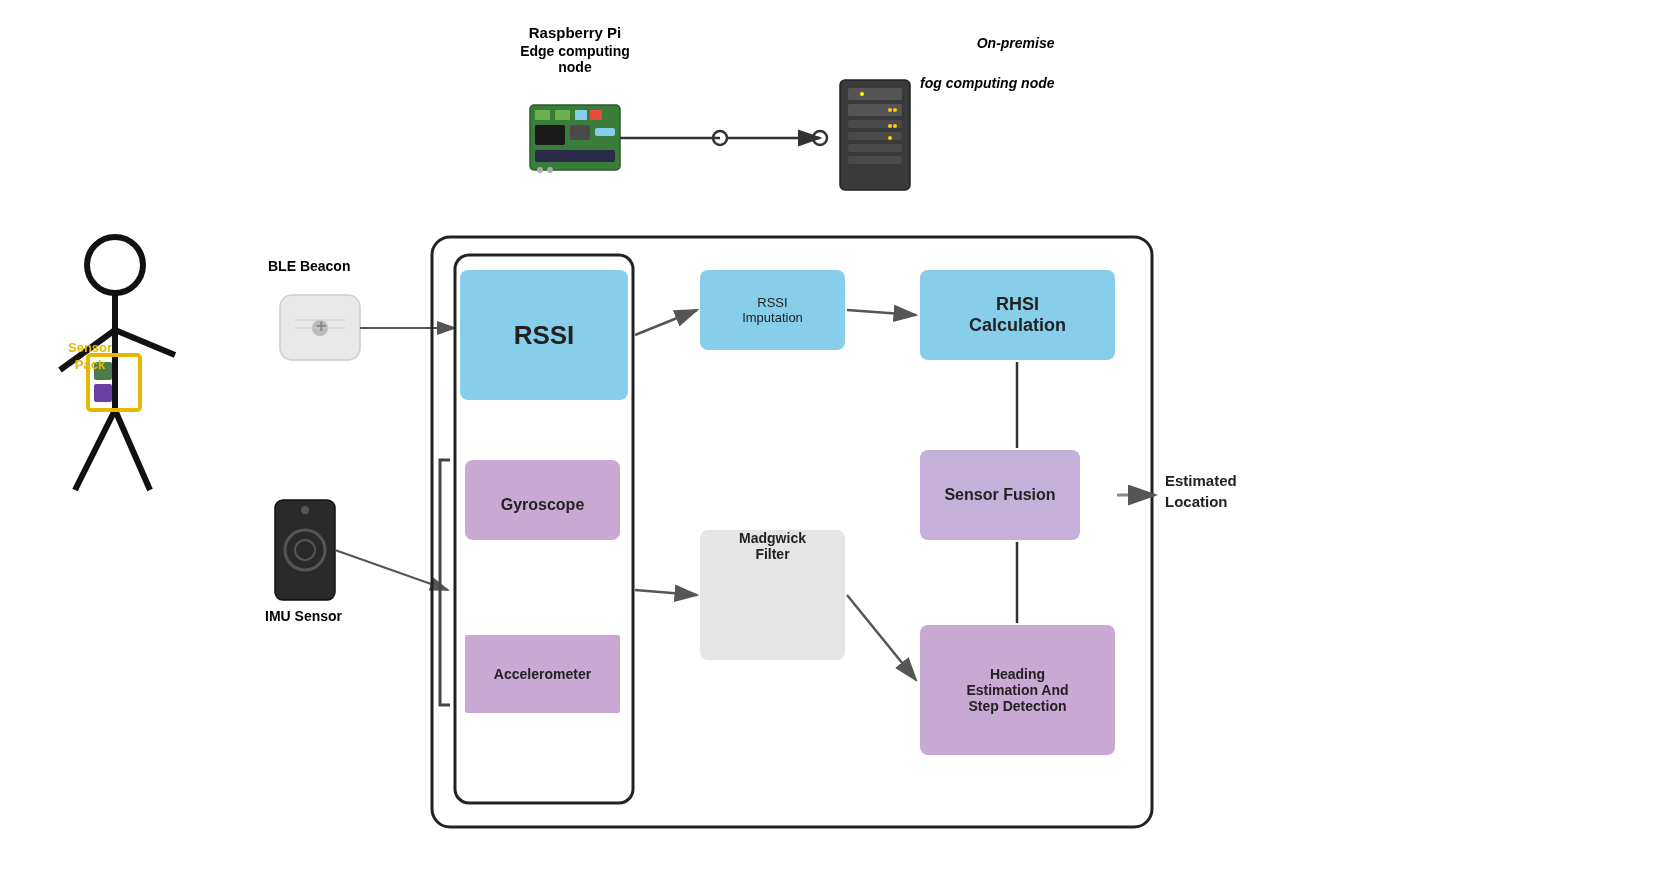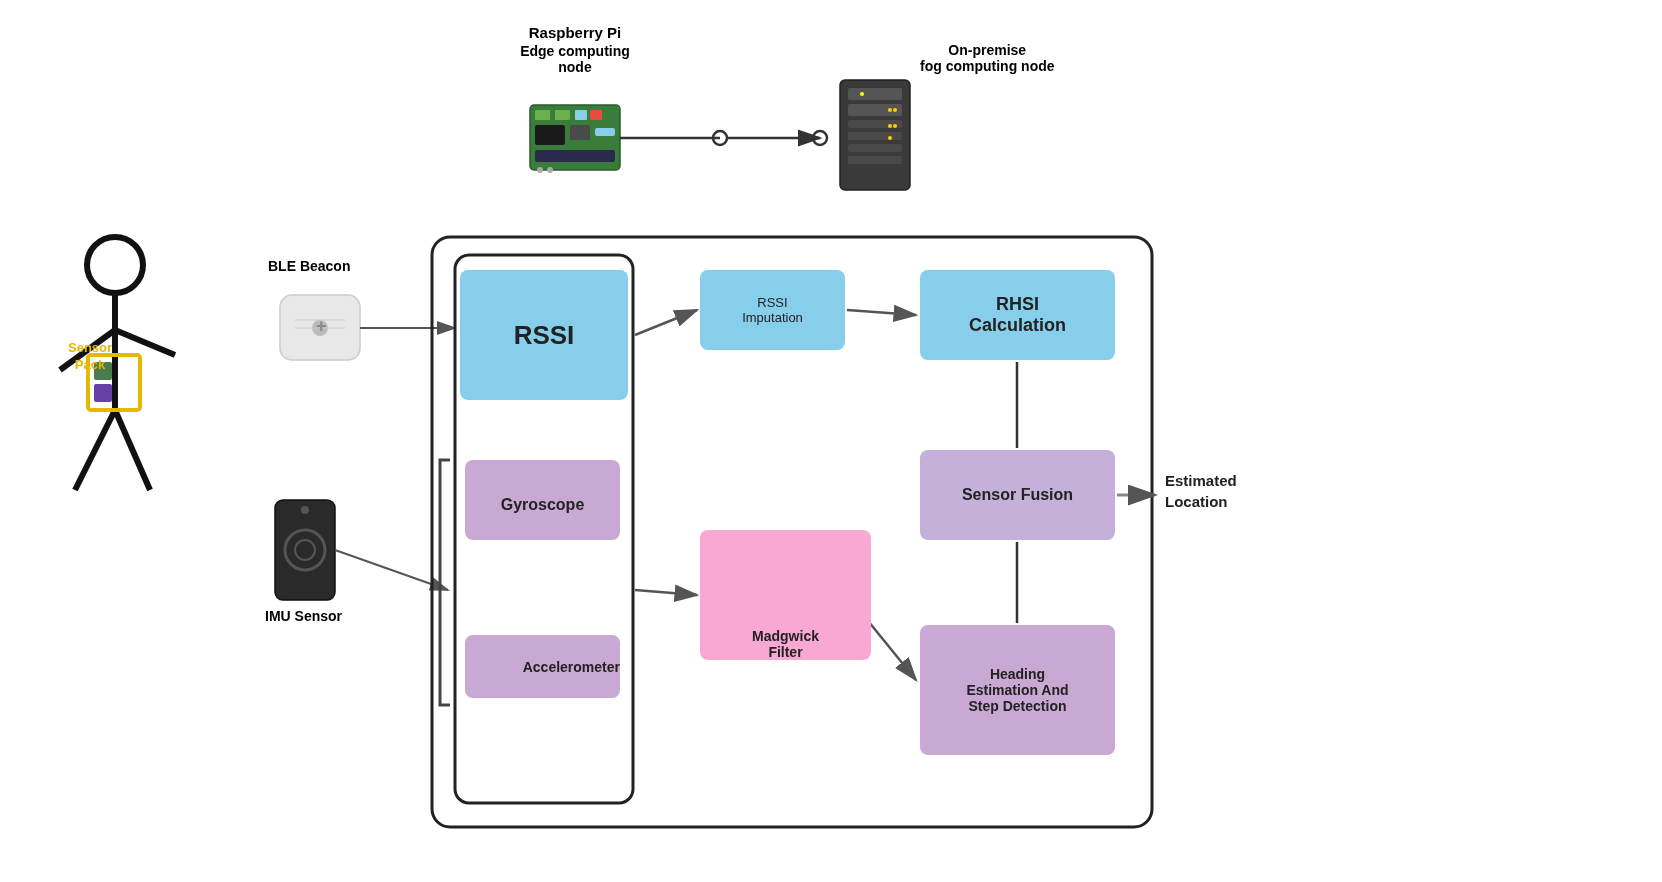--- a/index.html
+++ b/index.html
@@ -72,26 +72,26 @@
       align-items: center;
       justify-content: center;
     }
 
     
     .accelerometer-block {
       position: absolute;
       left: 465px;
       top: 635px;
       width: 155px;
-      height: 63px;
+      height: 78px;
       background: #c9a8d4;
-      border-radius: 8px;
-      display: flex;
-      align-items: center;
-      justify-content: flex-end;
+      border-radius: 2px;
+      display: flex;
+      align-items: center;
+      justify-content: center;
     }
 
     .block-text {
       font-size: 14px;
       font-weight: bold;
       color: #222;
       text-align: center;
     }
 
     
@@ -115,26 +115,26 @@
       font-weight: normal;
       color: #222;
       text-align: center;
     }
 
     
     .madgwick-block {
       position: absolute;
       left: 700px;
       top: 530px;
-      width: 171px;
+      width: 145px;
       height: 130px;
-      background: #f9a8d4;
-      border-radius: 8px;
-      display: flex;
-      align-items: flex-end;
+      background: #e5e5e5;
+      border-radius: 8px;
+      display: flex;
+      align-items: flex-start;
       justify-content: center;
       text-align: center;
     }
 
     
     
     .rhsi-block {
       position: absolute;
       left: 920px;
       top: 270px;
@@ -153,21 +153,21 @@
       font-weight: bold;
       color: #222;
       text-align: center;
     }
 
     
     .sensor-fusion-block {
       position: absolute;
       left: 920px;
       top: 450px;
-      width: 195px;
+      width: 160px;
       height: 90px;
       background: #c4b0d8;
       border-radius: 8px;
       display: flex;
       align-items: center;
       justify-content: center;
     }
 
     
     .heading-block {
@@ -307,23 +307,23 @@
 
     <line x1="1117" y1="495" x2="1155" y2="495" stroke="#888" stroke-width="3" marker-end="url(#arrowhead)"></line>
 
   </svg>
 
   <div style="position:absolute; left:510px; top:22px; text-align:center; width:130px;">
     <div style="font-size:15px; font-weight:bold; line-height:1.4;">Raspberry Pi</div>
     <div style="font-size:14px; font-weight:bold;">Edge computing node</div>
   </div>
 
-  <div style="position:absolute; left:920px; top:42px; text-align:center;">
+  <div style="position:absolute; left:920px; top:35px; text-align:right;font-style:italic;">
     <div style="font-size:14px; font-weight:bold;">On-premise</div>
-    <div style="font-size:14px; font-weight:bold;">fog computing node</div>
+    <div style="font-size:14px; font-weight:bold;margin-top:24px;">fog computing node</div>
   </div>
 
   <div style="position:absolute; left:268px; top:258px; font-size:14px; font-weight:bold;">BLE Beacon</div>
 
   <div style="position:absolute; left:265px; top:608px; font-size:14px; font-weight:bold;">IMU Sensor</div>
 
   <div style="position:absolute; left:68px; top:340px; color:#e6b800; font-weight:bold; font-size:13px; text-align:center; line-height:1.3;">
     <span style="white-space:pre-line;">Sensor
 Pack</span>
   </div>

